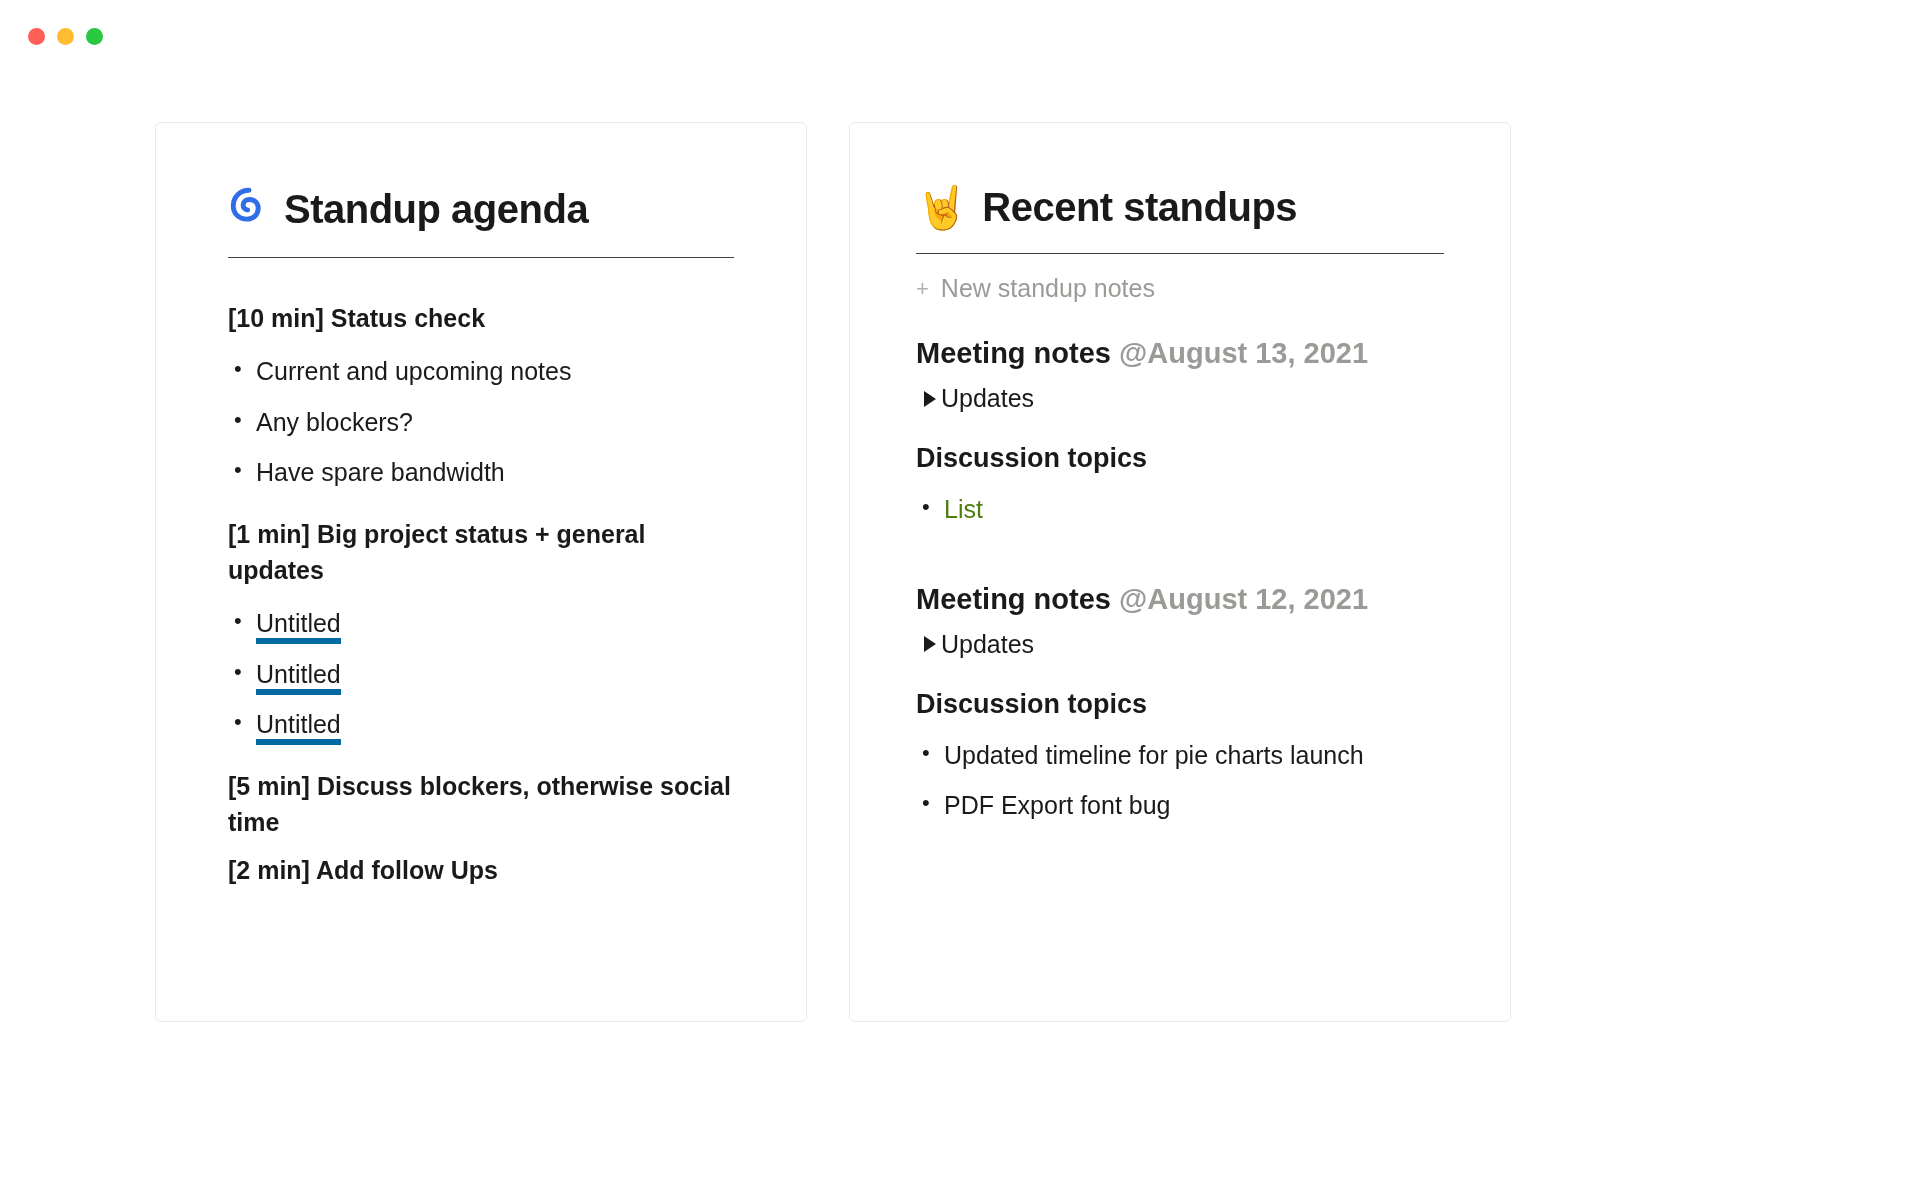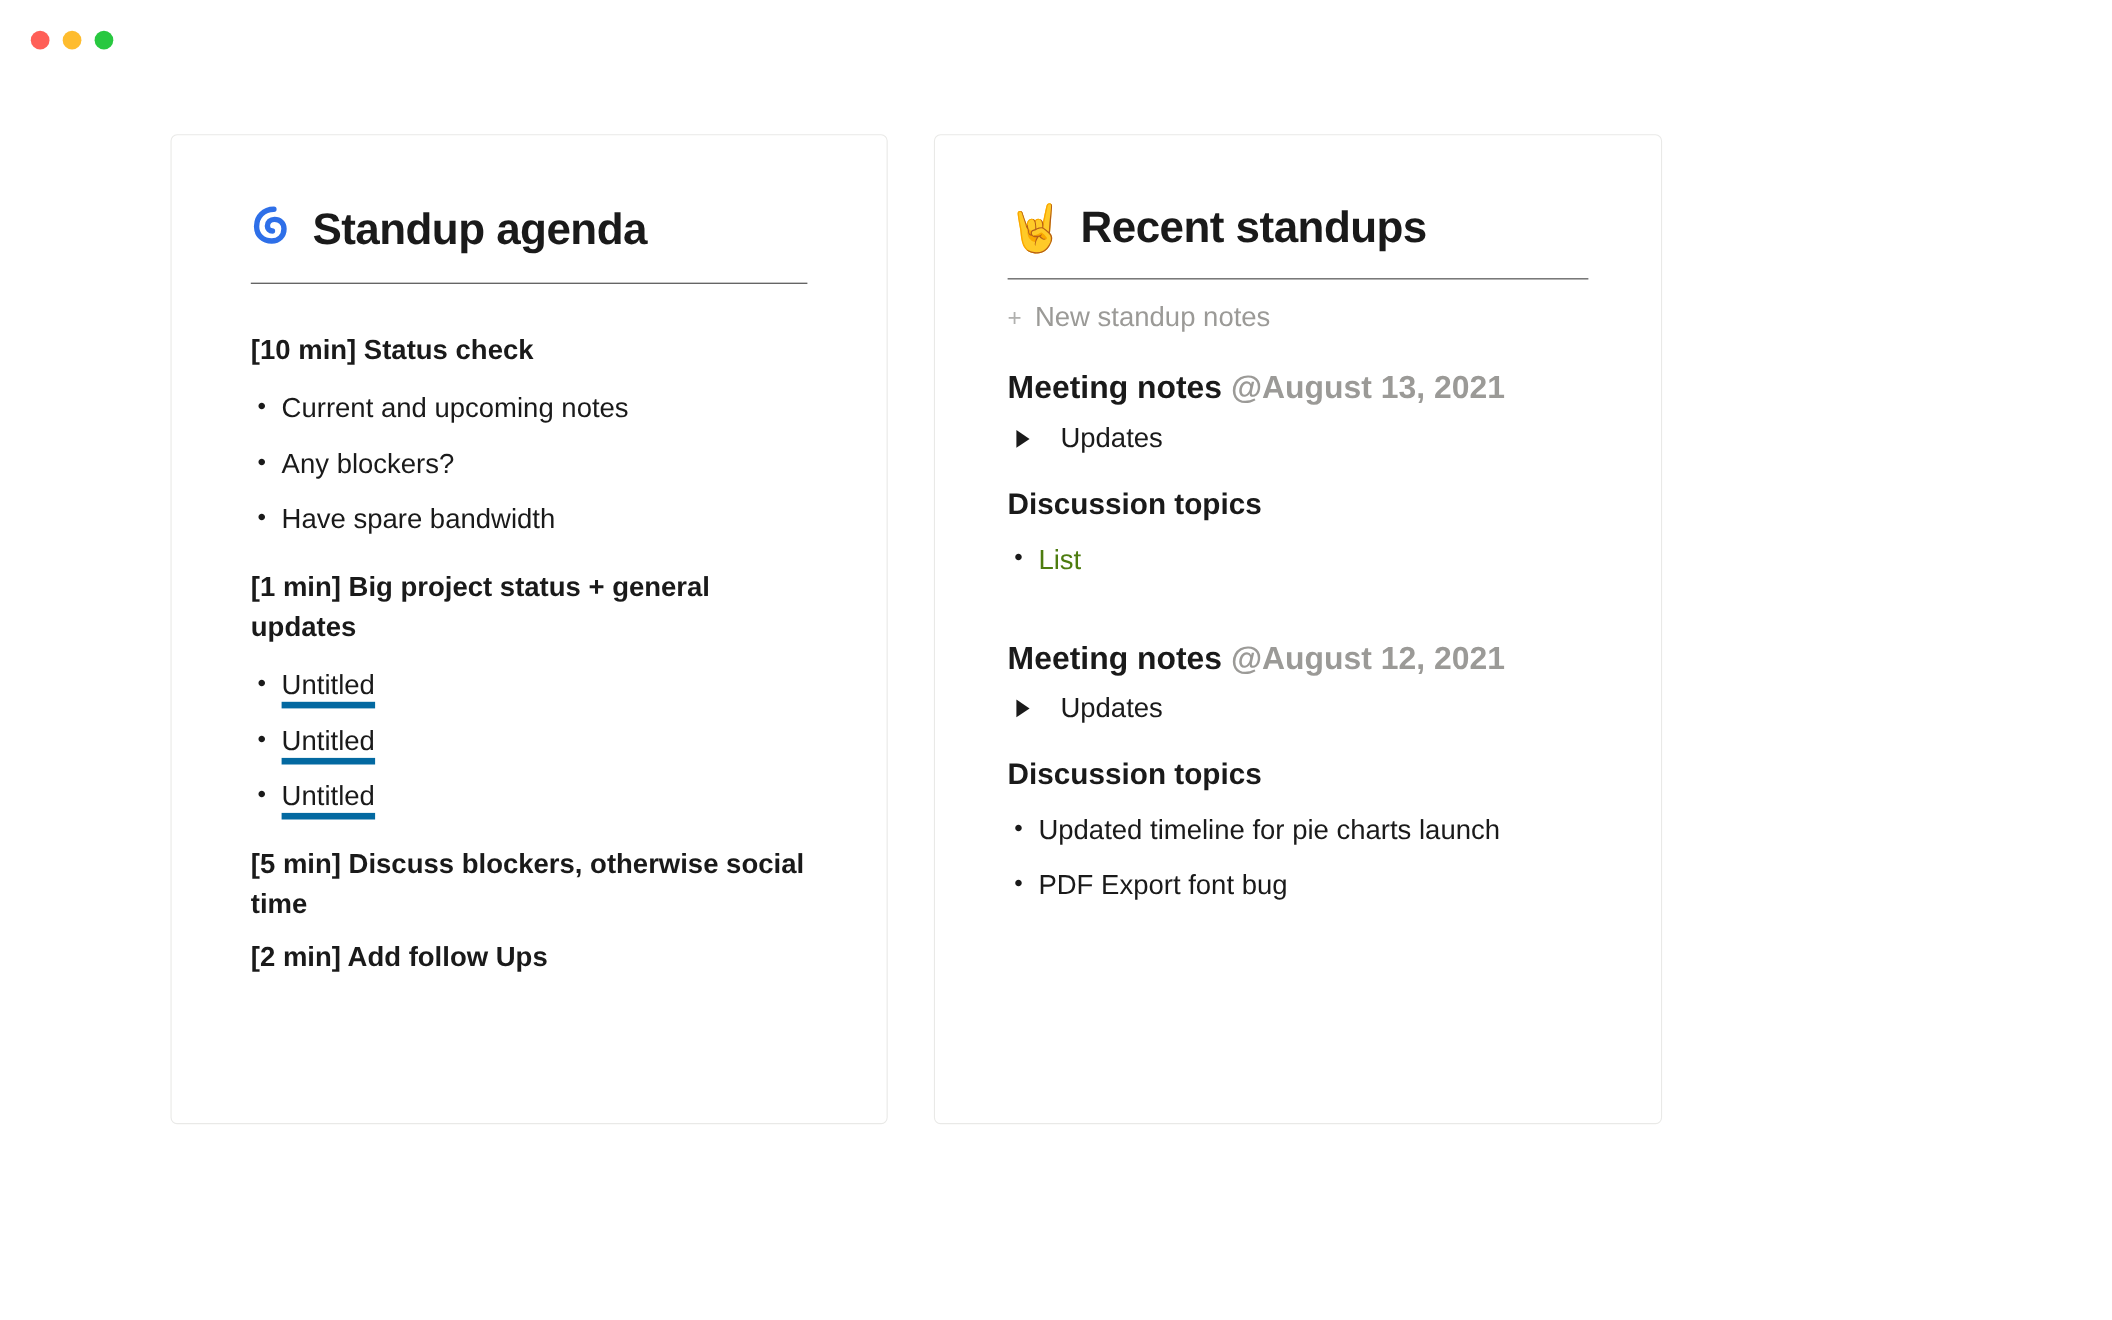--- a/index.html
+++ b/index.html
@@ -134,21 +134,21 @@
       margin-bottom: 14px;
     }
     .meeting-date {
       font-weight: 600;
       color: #9b9a97;
     }
 
     .toggle-row {
       display: flex;
       align-items: center;
-      gap: 28px;
+      gap: 5px;
       padding-left: 8px;
       margin-bottom: 30px;
       cursor: pointer;
     }
     .toggle-arrow {
       width: 0;
       height: 0;
       border-top: 8px solid transparent;
       border-bottom: 8px solid transparent;
       border-left: 12px solid #1a1a1a;

